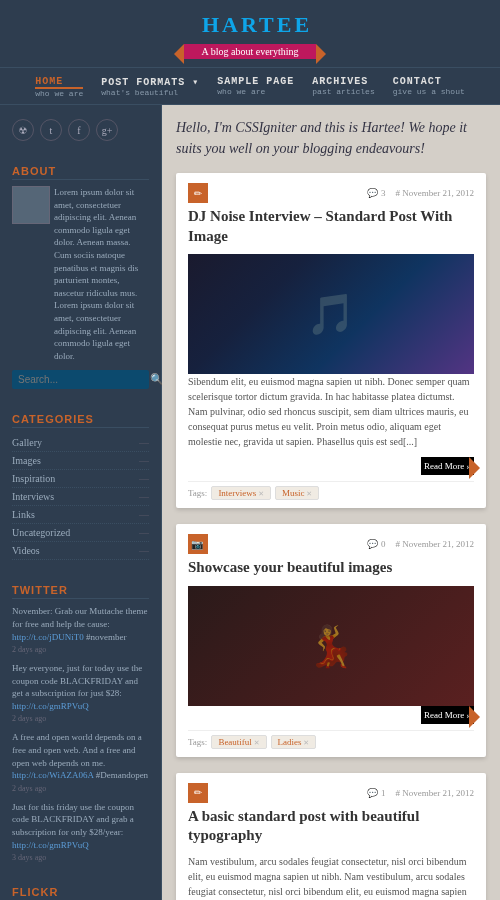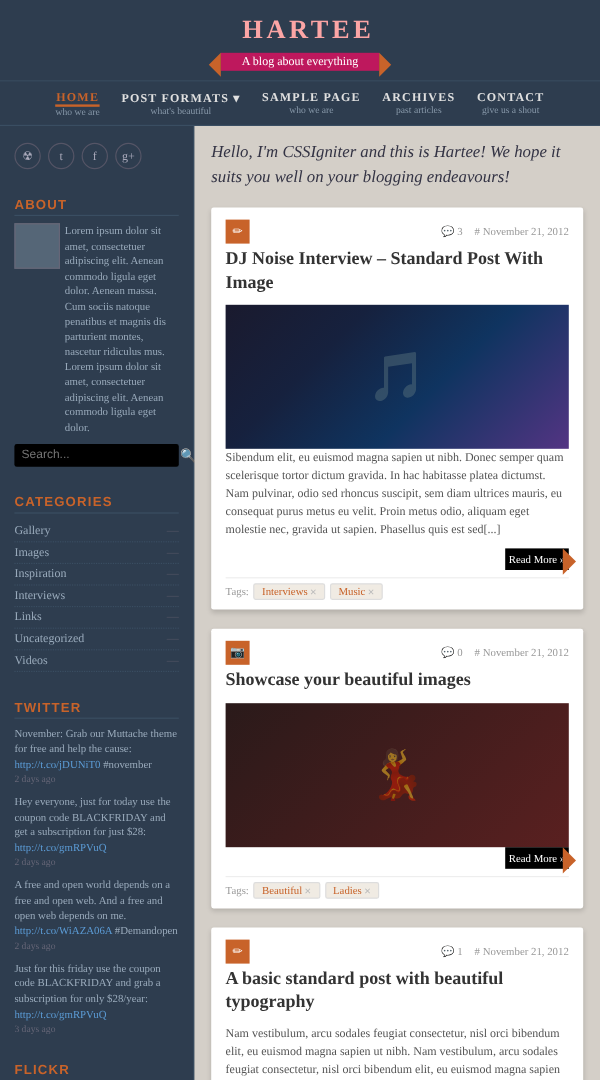--- a/index.html
+++ b/index.html
@@ -16,21 +16,21 @@
     .header {
       background: #2e3d4f;
       padding: 12px 0 8px 0;
       text-align: center;
       border-bottom: 1px solid #3a4e62;
     }
     .site-title {
       font-family: 'Georgia', serif;
       font-size: 22px;
       font-weight: bold;
-      color: #fca5a5;
+      color: #0ea5e9;
       letter-spacing: 3px;
       text-transform: uppercase;
       padding-left: 14px;
     }
     .site-tagline-wrap {
       display: inline-block;
       background: #be185d;
       color: #fff;
       font-size: 10px;
       padding: 2px 18px;
@@ -57,22 +57,22 @@
     
     .main-nav {
       background: #2e3d4f;
       display: flex;
       justify-content: center;
       gap: 18px;
       padding: 8px 0 6px 0;
       border-bottom: 1px solid #3a4e62;
     }
     .nav-item {
-      text-align: center;
       cursor: pointer;
+      font-family: Liberation Mono, monospace;
     }
     .nav-item .nav-label {
       font-size: 10px;
       text-transform: uppercase;
       color: #e0e0e0;
       font-weight: bold;
       letter-spacing: 1px;
     }
     .nav-item .nav-sub {
       font-size: 8px;
@@ -145,21 +145,21 @@
     }
     .about-text {
       font-size: 9px;
       color: #99aabb;
       line-height: 1.4;
     }
 
     .search-bar {
       display: flex;
       align-items: center;
-      background: #000000;
+      background: #0c4a6e;
       border-radius: 2px;
       margin: 8px 0;
       padding: 3px 6px;
     }
     .search-input {
       background: transparent;
       border: none;
       color: #aaa;
       font-size: 10px;
       flex: 1;

